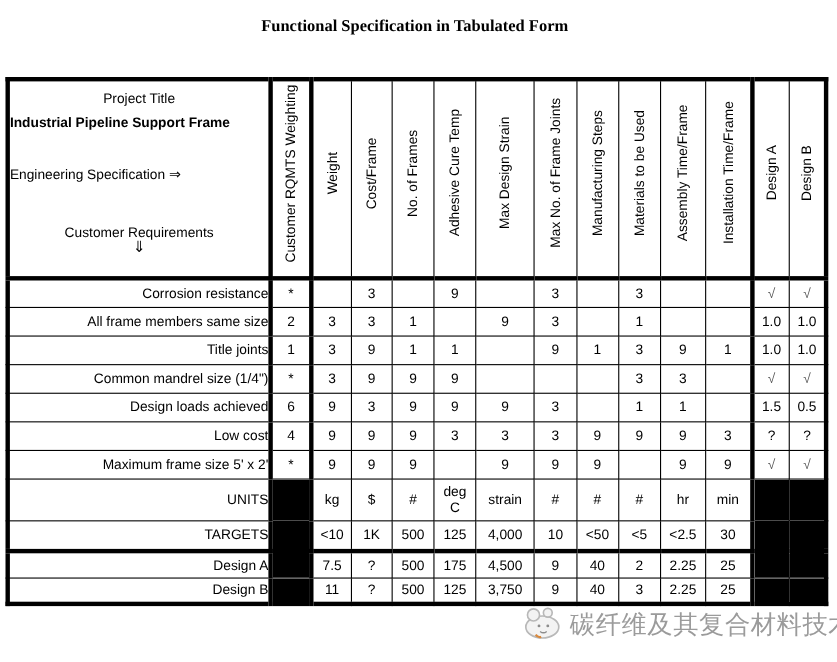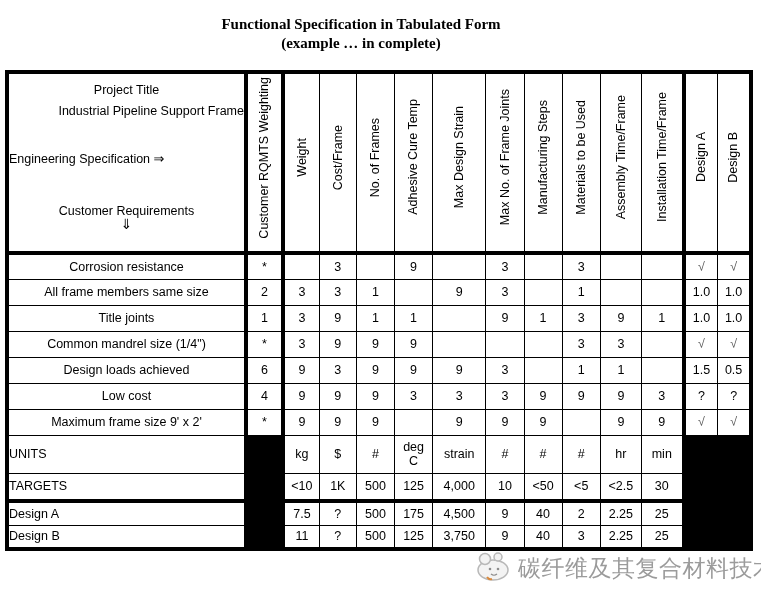--- a/index.html
+++ b/index.html
@@ -1,69 +1,68 @@
 <!DOCTYPE html>
 <html><head>
 <meta charset="utf-8">
 <style>
   html,body{margin:0;padding:0;}
   body{
     width:761px;height:602px;background:#ffffff;color:#000;
     font-family:"Liberation Sans",sans-serif;position:relative;overflow:hidden;
   }
   .title{
-    position:absolute;top:15px;left:0;width:722px;text-align:center;
+    position:absolute;top:15px;left:16px;width:722px;text-align:center;
     font-family:"Liberation Serif",serif;font-weight:bold;font-size:15px;line-height:19px;
   }
   table.spec{
     position:absolute;left:5px;top:70px;width:748px;
     border-collapse:collapse;table-layout:fixed;
     border:4px solid #000;
   }
   table.spec td{
     border:1px solid #000;padding:0;font-size:12.5px;vertical-align:middle;
     overflow:hidden;line-height:1.15;
   }
   .bR4{border-right-width:4px !important;}
   .bB4{border-bottom-width:4px !important;}
   .vhead{vertical-align:bottom;text-align:center;}
   .vert{
     display:inline-block;writing-mode:vertical-rl;transform:rotate(180deg);
     white-space:nowrap;font-size:12.5px;margin-bottom:7px;line-height:1;
   }
   .num{text-align:center;}
-  .lbl{text-align:center;padding-left:5px;margin-top:44px;}
-  .lblr{padding-right:6px;}
+  .lbl{text-align:right;padding-left:5px;margin-top:44px;}
+  .lblr{text-align:right;padding-right:6px;}
   .topv{vertical-align:top;padding-top:4px;}
   .blk{background:#000;}
   .chk{color:#595959;font-size:13px;}
   .w-split{white-space:pre-line;}
   .corner-in{display:flex;flex-direction:column;height:177px;font-size:12.5px;}
   .c1{text-align:center;margin-top:9px;}
-  .c2{text-align:right;margin-top:7px;}
+  .c2{text-align:left;margin-top:7px;font-weight:bold;}
   .c3{margin-top:33px;padding-right:3px;}
   .c3 .arr{font-size:13px;}
   .c4{text-align:center;margin-top:37px;}
   .c5{text-align:center;font-size:14px;margin-top:-1px;line-height:1;}
   .watermark{
     position:absolute;left:474px;top:547px;display:flex;align-items:center;
     pointer-events:none;
   }
   .wm-text{
     font-size:23px;color:#9b9b9b;letter-spacing:0.5px;line-height:1;
     font-family:"DejaVu Sans",sans-serif;white-space:nowrap;
   }
   .wm-logo{display:inline-block;margin-right:4px;}
 </style>
 </head>
 <body>
 
 <div class="title">
   <div>Functional Specification in Tabulated Form</div>
-  <div>(example … in complete)</div>
 </div>
 
 <table class="spec">
   <colgroup>
     <col style="width:238px">
       <col style="width:37px">
     <col style="width:36px">
       <col style="width:37px">
       <col style="width:38px">
     <col style="width:38px">
@@ -191,21 +190,21 @@
         <td class="num">3</td>
         <td class="num">3</td>
         <td class="num">9</td>
         <td class="num">9</td>
         <td class="num">9</td>
         <td class="num bR4">3</td>
         <td class="num">?</td>
         <td class="num">?</td>
       </tr>
       <tr style="height: 26px;">
-        <td class="lbl bR4">Maximum frame size 9' x 2'</td>
+        <td class="lbl bR4">Maximum frame size 5' x 2'</td>
         <td class="num bR4">*</td>
         <td class="num">9</td>
         <td class="num">9</td>
         <td class="num">9</td>
         <td class="num"></td>
         <td class="num">9</td>
         <td class="num">9</td>
         <td class="num">9</td>
         <td class="num"></td>
         <td class="num">9</td>

